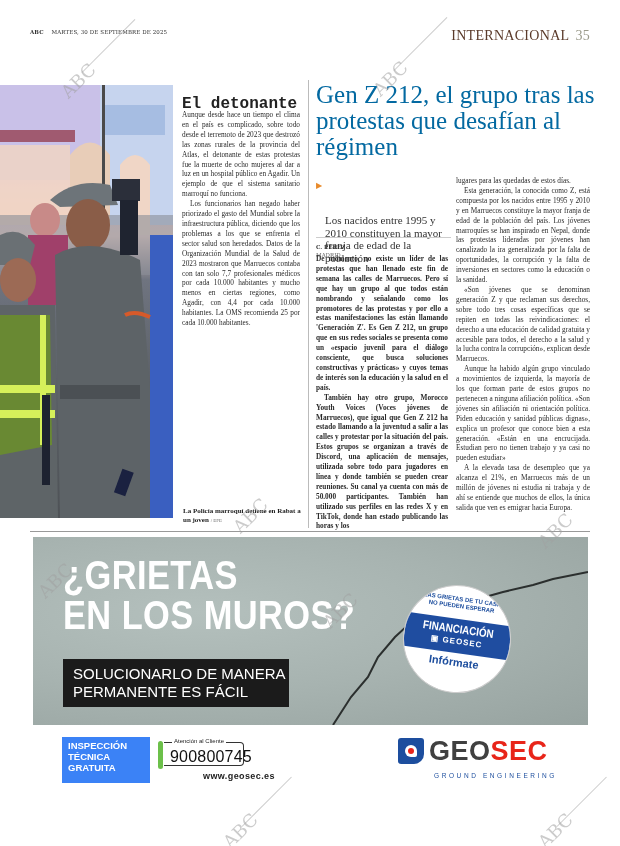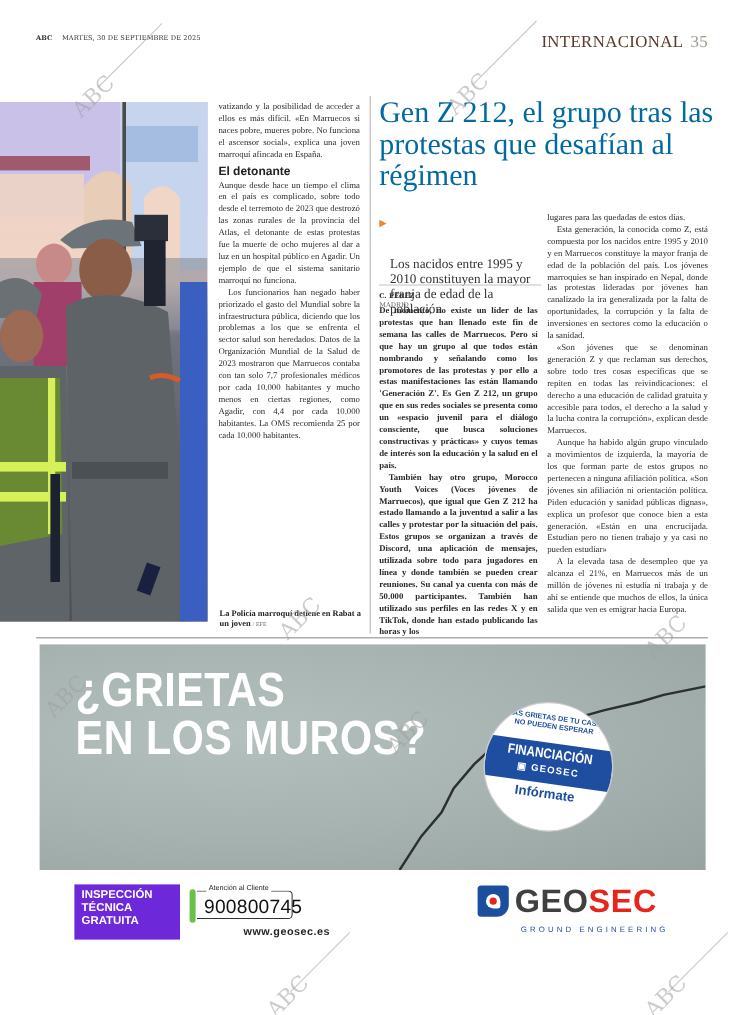--- a/index.html
+++ b/index.html
@@ -12,21 +12,21 @@
   .header-right .pagenum { color: #9a9a8a; margin-left: 6px; }
 
   .photo { position: absolute; left: 0; top: 85px; width: 173px; height: 433px; overflow: hidden;
     background: linear-gradient(180deg, #c7c0e6 0%, #d9c7e8 20%, #f0d2c7 35%, #6f7480 45%, #5b6066 70%, #4e5256 100%); }
   .photo-caption { position: absolute; left: 183px; top: 507px; font-family: "Liberation Serif", serif; font-size: 7px; font-weight: bold; line-height: 9px; color: #222; width: 120px; }
   .photo-caption .credit { font-weight: normal; font-size: 5px; color: #666; }
 
   .col { position: absolute; font-family: "Liberation Serif", serif; font-size: 7.3px; line-height: 9.9px; color: #2a2a2a; text-align: justify; }
   .col p { text-indent: 8px; }
   .col p.noindent { text-indent: 0; }
-  .col h3 { font-family: Liberation Sans, sans-serif; font-size: 10px; font-weight: bold; line-height: 12px; margin-top: 4px; color: #222; }
+  .col h3 { font-family: Liberation Mono, monospace; font-size: 16px; font-weight: bold; line-height: 12px; margin-top: 14px; color: #222; }
 
   .vrule { position: absolute; left: 308px; top: 80px; width: 1px; height: 448px; background: #bbb; }
   .headline { position: absolute; left: 316px; top: 82px; width: 280px; font-family: "Liberation Serif", serif; font-size: 25px; line-height: 26px; color: #0369a1; font-weight: normal; }
   .subhead { position: absolute; left: 316px; top: 178px; width: 135px; font-family: "Liberation Serif", serif; font-size: 11px; line-height: 12.5px; color: #333; }
   .subhead .tri { color: #e88a2a; font-size: 8px; position: absolute; left: 0; top: 2px; }
   .subhead .txt { display: block; padding-left: 9px; margin-top: 36px; }
   .byline-rule { position: absolute; left: 316px; top: 237px; width: 135px; height: 1px; background: #ccc; }
   .byline { position: absolute; left: 316px; top: 243px; font-size: 5.5px; line-height: 8px; color: #333; }
   .byline .author { font-weight: bold; }
   .byline .place { color: #666; }
@@ -40,21 +40,21 @@
   .ad-box span { display: block; white-space: nowrap; }
   .crack { position: absolute; left: 0; top: 0; }
 
   .badge { position: absolute; left: 403px; top: 585px; width: 108px; height: 108px; border-radius: 50%; background: #fff; overflow: hidden; transform: rotate(8deg); border: 1px solid #ccc; }
   .badge .top { position: absolute; left: 0; width: 100%; top: 10px; text-align: center; font-family: "Liberation Sans", sans-serif; font-weight: bold; font-size: 6px; line-height: 7px; color: #1d4e9e; }
   .badge .band { position: absolute; left: 0; top: 33px; width: 100%; height: 34px; background: #1f4da0; text-align: center; color: #fff; font-family: "Liberation Sans", sans-serif; }
   .badge .band .fin { font-size: 11.5px; font-weight: bold; line-height: 14px; padding-top: 3px; transform: scaleX(0.85); }
   .badge .band .geo { font-size: 8px; font-weight: bold; line-height: 12px; letter-spacing: 1px; }
   .badge .info { position: absolute; left: 0; width: 100%; top: 70px; text-align: center; font-family: "Liberation Sans", sans-serif; font-size: 11px; font-weight: bold; color: #1d4e9e; }
 
-  .insp { position: absolute; left: 62px; top: 737px; width: 88px; height: 46px; background: #6d28d9; color: #fff; font-family: "Liberation Sans", sans-serif; font-weight: bold; font-size: 9.5px; line-height: 11px; padding: 3px 0 0 6px; }
+  .insp { position: absolute; left: 62px; top: 737px; width: 88px; height: 46px; background: #3b82f6; color: #fff; font-family: "Liberation Sans", sans-serif; font-weight: bold; font-size: 9.5px; line-height: 11px; padding: 3px 0 0 6px; }
   .phone-wrap { position: absolute; left: 158px; top: 738px; }
   .phone-bar { position: absolute; left: 0; top: 3px; width: 5px; height: 28px; border-radius: 3px; background: #6cc04a; }
   .phone-box { position: absolute; left: 6px; top: 4px; width: 80px; height: 24px; border: 1.5px solid #333; border-left: none; border-radius: 0 4px 4px 0; }
   .phone-label { position: absolute; left: 14px; top: 0; font-family: "Liberation Sans", sans-serif; font-size: 6px; background: #fff; padding: 0 2px; color: #222; white-space: nowrap; }
   .phone-num { position: absolute; left: 12px; top: 10px; font-family: "Liberation Sans", sans-serif; font-weight: normal; font-size: 16px; color: #111; letter-spacing: 0.2px; }
   .web { position: absolute; left: 160px; top: 771px; font-family: "Liberation Sans", sans-serif; font-weight: bold; font-size: 9px; color: #222; letter-spacing: 0.4px; margin-left: 43px; }
 
   .geosec-logo { position: absolute; left: 398px; top: 738px; }
   .geosec-icon { position: absolute; left: 0; top: 0; width: 26px; height: 26px; background: #1d4e9e; border-radius: 3px 3px 10px 3px; }
   .geosec-icon::after { content: ""; position: absolute; left: 7px; top: 7px; width: 12px; height: 12px; background: #fff; border-radius: 50% 50% 2px 50%; }
@@ -113,21 +113,20 @@
     <rect x="118" y="385" width="12" height="25" fill="#1a2140" transform="rotate(20 124 397)"></rect>
     <path d="M125 230 Q135 225 150 232" stroke="#d65a2a" stroke-width="4" fill="none"></path>
   </svg>
 </div>
 <div class="photo-caption">
   <span>La Policía marroquí detiene en Rabat a un joven</span>
   <span class="credit">/ EFE</span>
 </div>
 
 <div class="col" style="left:182px; top:84px; width:118px;">
-  <p class="noindent">vatizando y la posibilidad de acceder a ellos es más difícil. «En Marruecos si naces pobre, mueres pobre. No funciona el ascensor social», explica una joven marroquí afincada en España.</p>
   <h3>El detonante</h3>
   <p class="noindent">Aunque desde hace un tiempo el clima en el país es complicado, sobre todo desde el terremoto de 2023 que destrozó las zonas rurales de la provincia del Atlas, el detonante de estas protestas fue la muerte de ocho mujeres al dar a luz en un hospital público en Agadir. Un ejemplo de que el sistema sanitario marroquí no funciona.</p>
   <p>Los funcionarios han negado haber priorizado el gasto del Mundial sobre la infraestructura pública, diciendo que los problemas a los que se enfrenta el sector salud son heredados. Datos de la Organización Mundial de la Salud de 2023 mostraron que Marruecos contaba con tan solo 7,7 profesionales médicos por cada 10.000 habitantes y mucho menos en ciertas regiones, como Agadir, con 4,4 por cada 10.000 habitantes. La OMS recomienda 25 por cada 10.000 habitantes.</p>
 </div>
 
 <div class="vrule"></div>
 
 <h1 class="headline">Gen Z 212, el grupo tras las protestas que desafían al régimen</h1>
 
 <div class="subhead">
@@ -156,20 +155,24 @@
 <div class="bottom-rule"></div>
 
 <div class="ad">
   <svg class="crack" width="555" height="188" viewBox="0 0 555 188">
     <path d="M300 188 L318 160 L335 140 L345 120 L362 100 L375 88 L392 80 L420 72 L445 62 L470 55 L500 48 L520 42 L555 35" stroke="#2b2f2e" stroke-width="2" fill="none"></path>
     <path d="M420 72 L440 68 L455 58" stroke="#2b2f2e" stroke-width="1" fill="none"></path>
   </svg>
   <div class="ad-title">
     <div>¿GRIETAS</div>
     <div>EN LOS MUROS?</div>
+  </div>
+  <div class="ad-box">
+    <span>SOLUCIONARLO DE MANERA</span>
+    <span>PERMANENTE ES FÁCIL</span>
   </div>
 </div>
 
 <div class="badge">
   <div class="top">
     <div>LAS GRIETAS DE TU CASA</div>
     <div>NO PUEDEN ESPERAR</div>
   </div>
   <div class="band">
     <div class="fin">FINANCIACIÓN</div>

